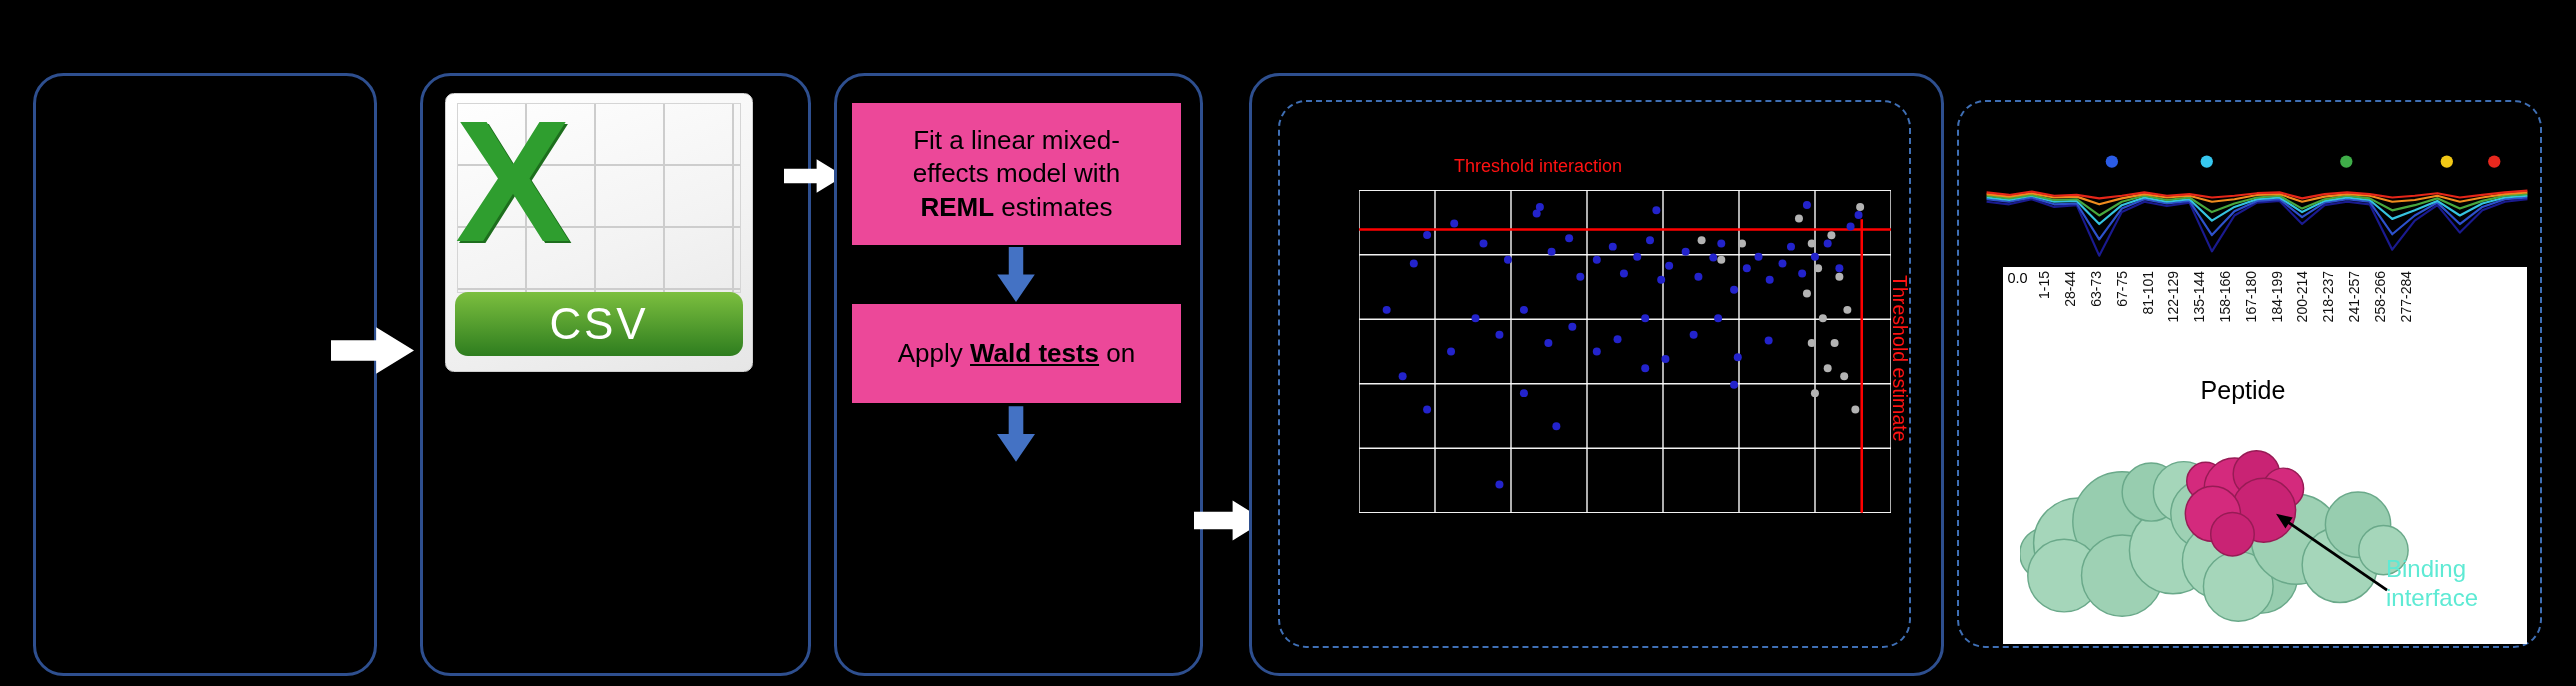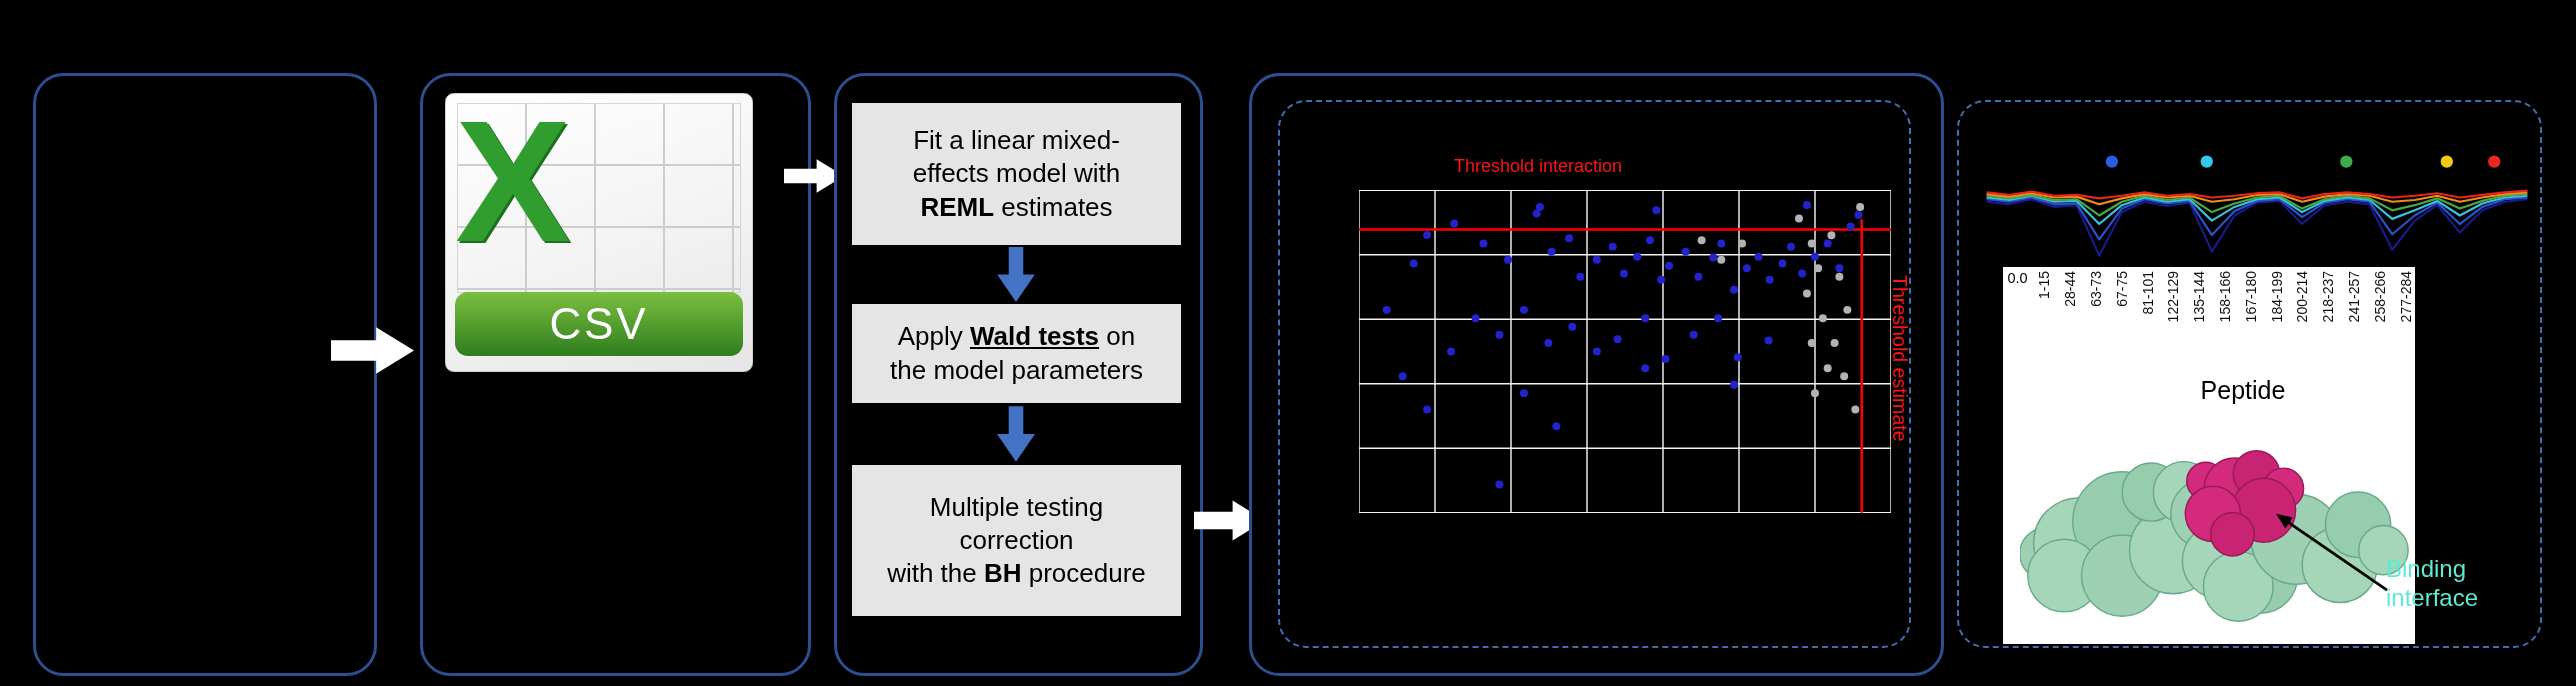--- a/index.html
+++ b/index.html
@@ -1,39 +1,39 @@
 <!DOCTYPE html>
 <html style="font-size:11.6px"><head>
 <meta charset="utf-8">
 <style>
   html,body{margin:0;padding:0;background:#000;}
   #canvas{position:relative;width:2576px;height:687px;background:#000;overflow:hidden;
           font-family:"Liberation Sans",sans-serif;}
   .box-solid{position:absolute;border:3.6px solid #2e4f8f;border-radius:30.5px;background:#000;}
   .box-dashed{position:absolute;border:2.9px dashed #3f6fb5;border-radius:28px;background:transparent;}
   .abs{position:absolute;}
-  .step{position:absolute;background:#e5e5e5;color:#000;display:flex;flex-direction:column;
+  .step{position:absolute;background:#ec4899;color:#000;display:flex;flex-direction:column;
         align-items:center;justify-content:center;text-align:center;
         font-size:26px;line-height:1.28;}
   .flow-arrow{position:absolute;}
   .red-label{position:absolute;color:#ff1212;font-size:18px;white-space:nowrap;}
   .red-label-vert{position:absolute;color:#ff1212;font-size:19.6px;writing-mode:vertical-rl;white-space:nowrap;}
   #csv-icon{position:absolute;left:445px;top:93px;width:308px;height:279px;}
   #csv-page{position:absolute;left:0;top:0;right:0;bottom:0;background:linear-gradient(160deg,#ffffff 0%,#f3f3f3 55%,#e6e6e6 100%);
             border:1.5px solid #cfcfcf;border-radius:8.7px;}
   #csv-grid{position:absolute;left:11.6px;top:10.2px;right:11.6px;bottom:79px;
             background-image:repeating-linear-gradient(to right,transparent 0 67px,#cdcdcd 67px 69px),
                              repeating-linear-gradient(to bottom,transparent 0 60px,#cdcdcd 60px 62px);
             border:1.5px solid #d5d5d5;}
   #csv-x{position:absolute;left:10.2px;top:-11.6px;font-size:173px;font-weight:bold;color:#2f9e2f;
          text-shadow:2.2px 2.2px 0 #1d6e1d;}
   #csv-banner{position:absolute;left:10.2px;right:10.2px;bottom:16px;height:64px;border-radius:13px;
               background:linear-gradient(#7cbf3f,#2e7d1f);display:flex;align-items:center;justify-content:center;
               color:#fff;font-weight:normal;font-size:44px;letter-spacing:2.9px;}
-  #white-panel{position:absolute;left:2003px;top:267px;width:412px;height:377px;background:#ffffff;}
+  #white-panel{position:absolute;left:2003px;top:267px;width:524px;height:377px;background:#ffffff;}
   .ptick{position:absolute;width:102px;text-align:right;font-size:14px;color:#111;
          transform:rotate(-90deg);transform-origin:0 0;white-space:nowrap;}
   #peptide-xlabel{position:absolute;left:131px;top:109px;width:218px;text-align:center;
                   font-size:25px;color:#000;}
   #ytick{position:absolute;left:4.4px;top:2.9px;font-size:14.5px;color:#000;}
   #binding-label{position:absolute;left:2386px;top:555px;width:113px;font-size:24px;line-height:1.2;color:#5eead4;}
 </style>
 </head>
 <body>
 
@@ -62,30 +62,24 @@
   <div class="step" style="left:852px;top:103px;width:329px;height:142px;">
       <div><span>Fit a linear mixed-</span></div>
       <div><span>effects model with</span></div>
       <div><span style="font-weight: bold;">REML</span><span> estimates</span></div>
     </div>
   <svg class="flow-arrow" style="left:997px;top:247px;" width="38" height="55" viewBox="0 0 52 76">
     <polygon points="16,0 36,0 36,38 52,38 26,76 0,38 16,38" fill="#4472c4"></polygon>
   </svg>
   <div class="step" style="left:852px;top:304px;width:329px;height:99px;">
       <div><span>Apply </span><span style="font-weight: bold; text-decoration: underline;">Wald tests</span><span> on</span></div>
-      <div><span>the model parameters</span></div>
     </div>
   <svg class="flow-arrow" style="left:997px;top:404px;" width="38" height="60" viewBox="0 0 52 76">
     <polygon points="16,0 36,0 36,38 52,38 26,76 0,38 16,38" fill="#4472c4"></polygon>
   </svg>
-  <div class="step" style="left:852px;top:465px;width:329px;height:151px;">
-      <div><span>Multiple testing</span></div>
-      <div><span>correction</span></div>
-      <div><span>with the </span><span style="font-weight: bold;">BH</span><span> procedure</span></div>
-    </div>
 
   <svg class="flow-arrow" style="left:1194px;top:498px;" width="71" height="45" viewBox="0 0 114 64">
     <polygon points="0,18 62,18 62,0 114,32 62,64 62,46 0,46" fill="#ffffff"></polygon>
   </svg>
 
   <div class="box-solid" style="left:1249px;top:73px;width:689px;height:597px;"></div>
   <div class="box-dashed" style="left:1278px;top:100px;width:629px;height:544px;"></div>
 
   <div class="red-label" style="left:1454px;top:156px;">Threshold interaction</div>
   <div class="red-label-vert" style="left:1888px;top:275px;">Threshold estimate</div>

